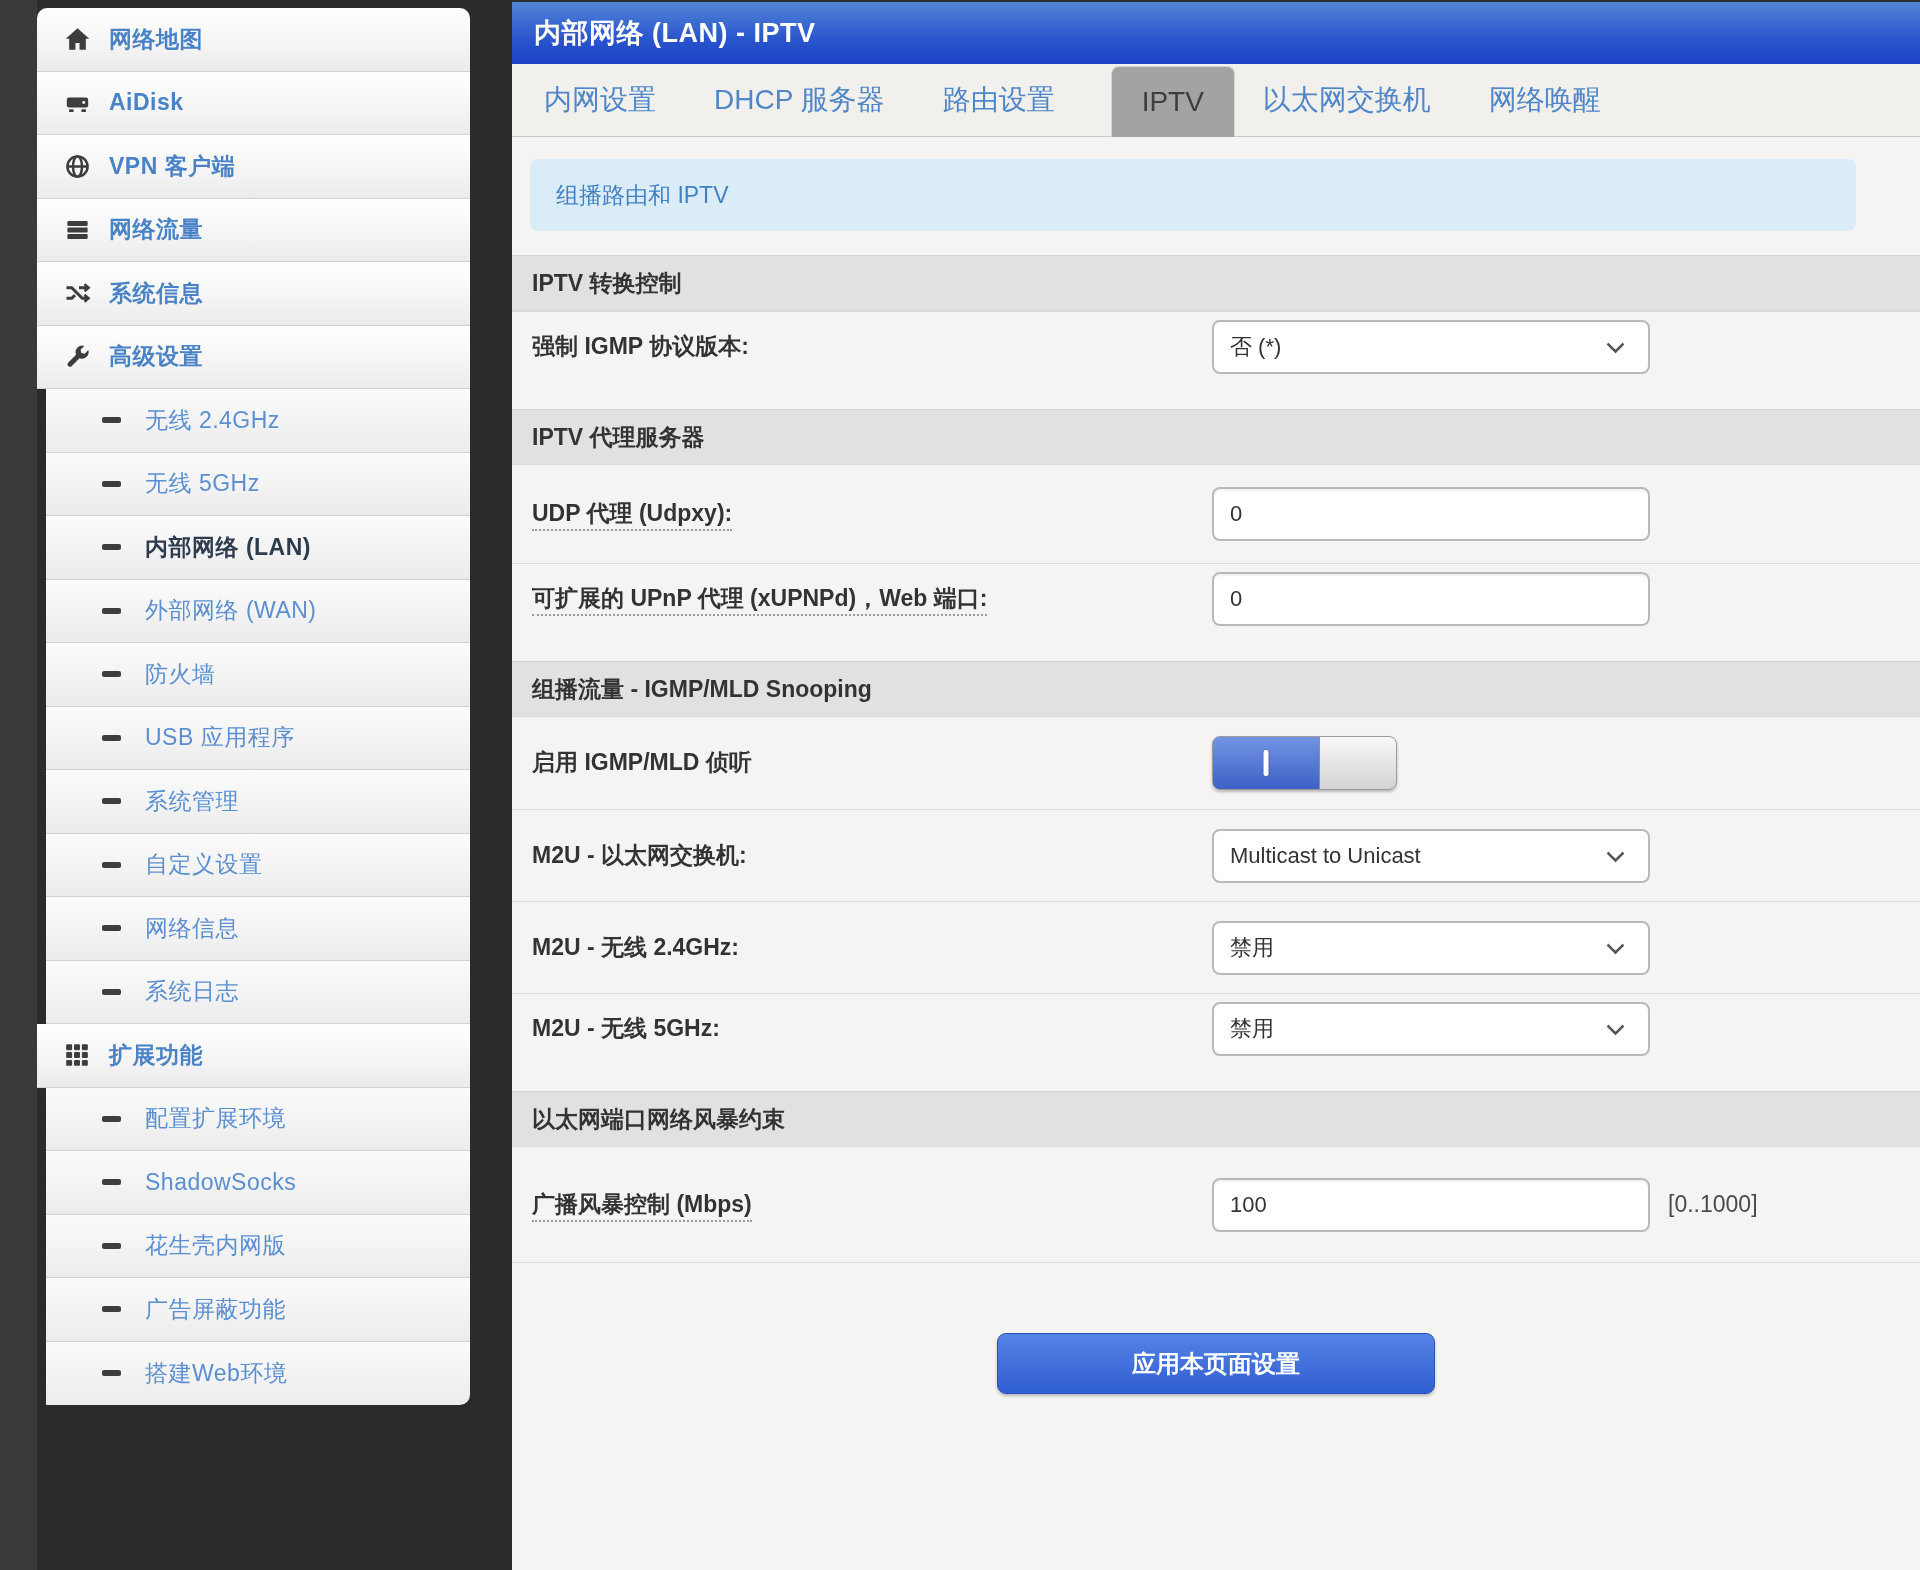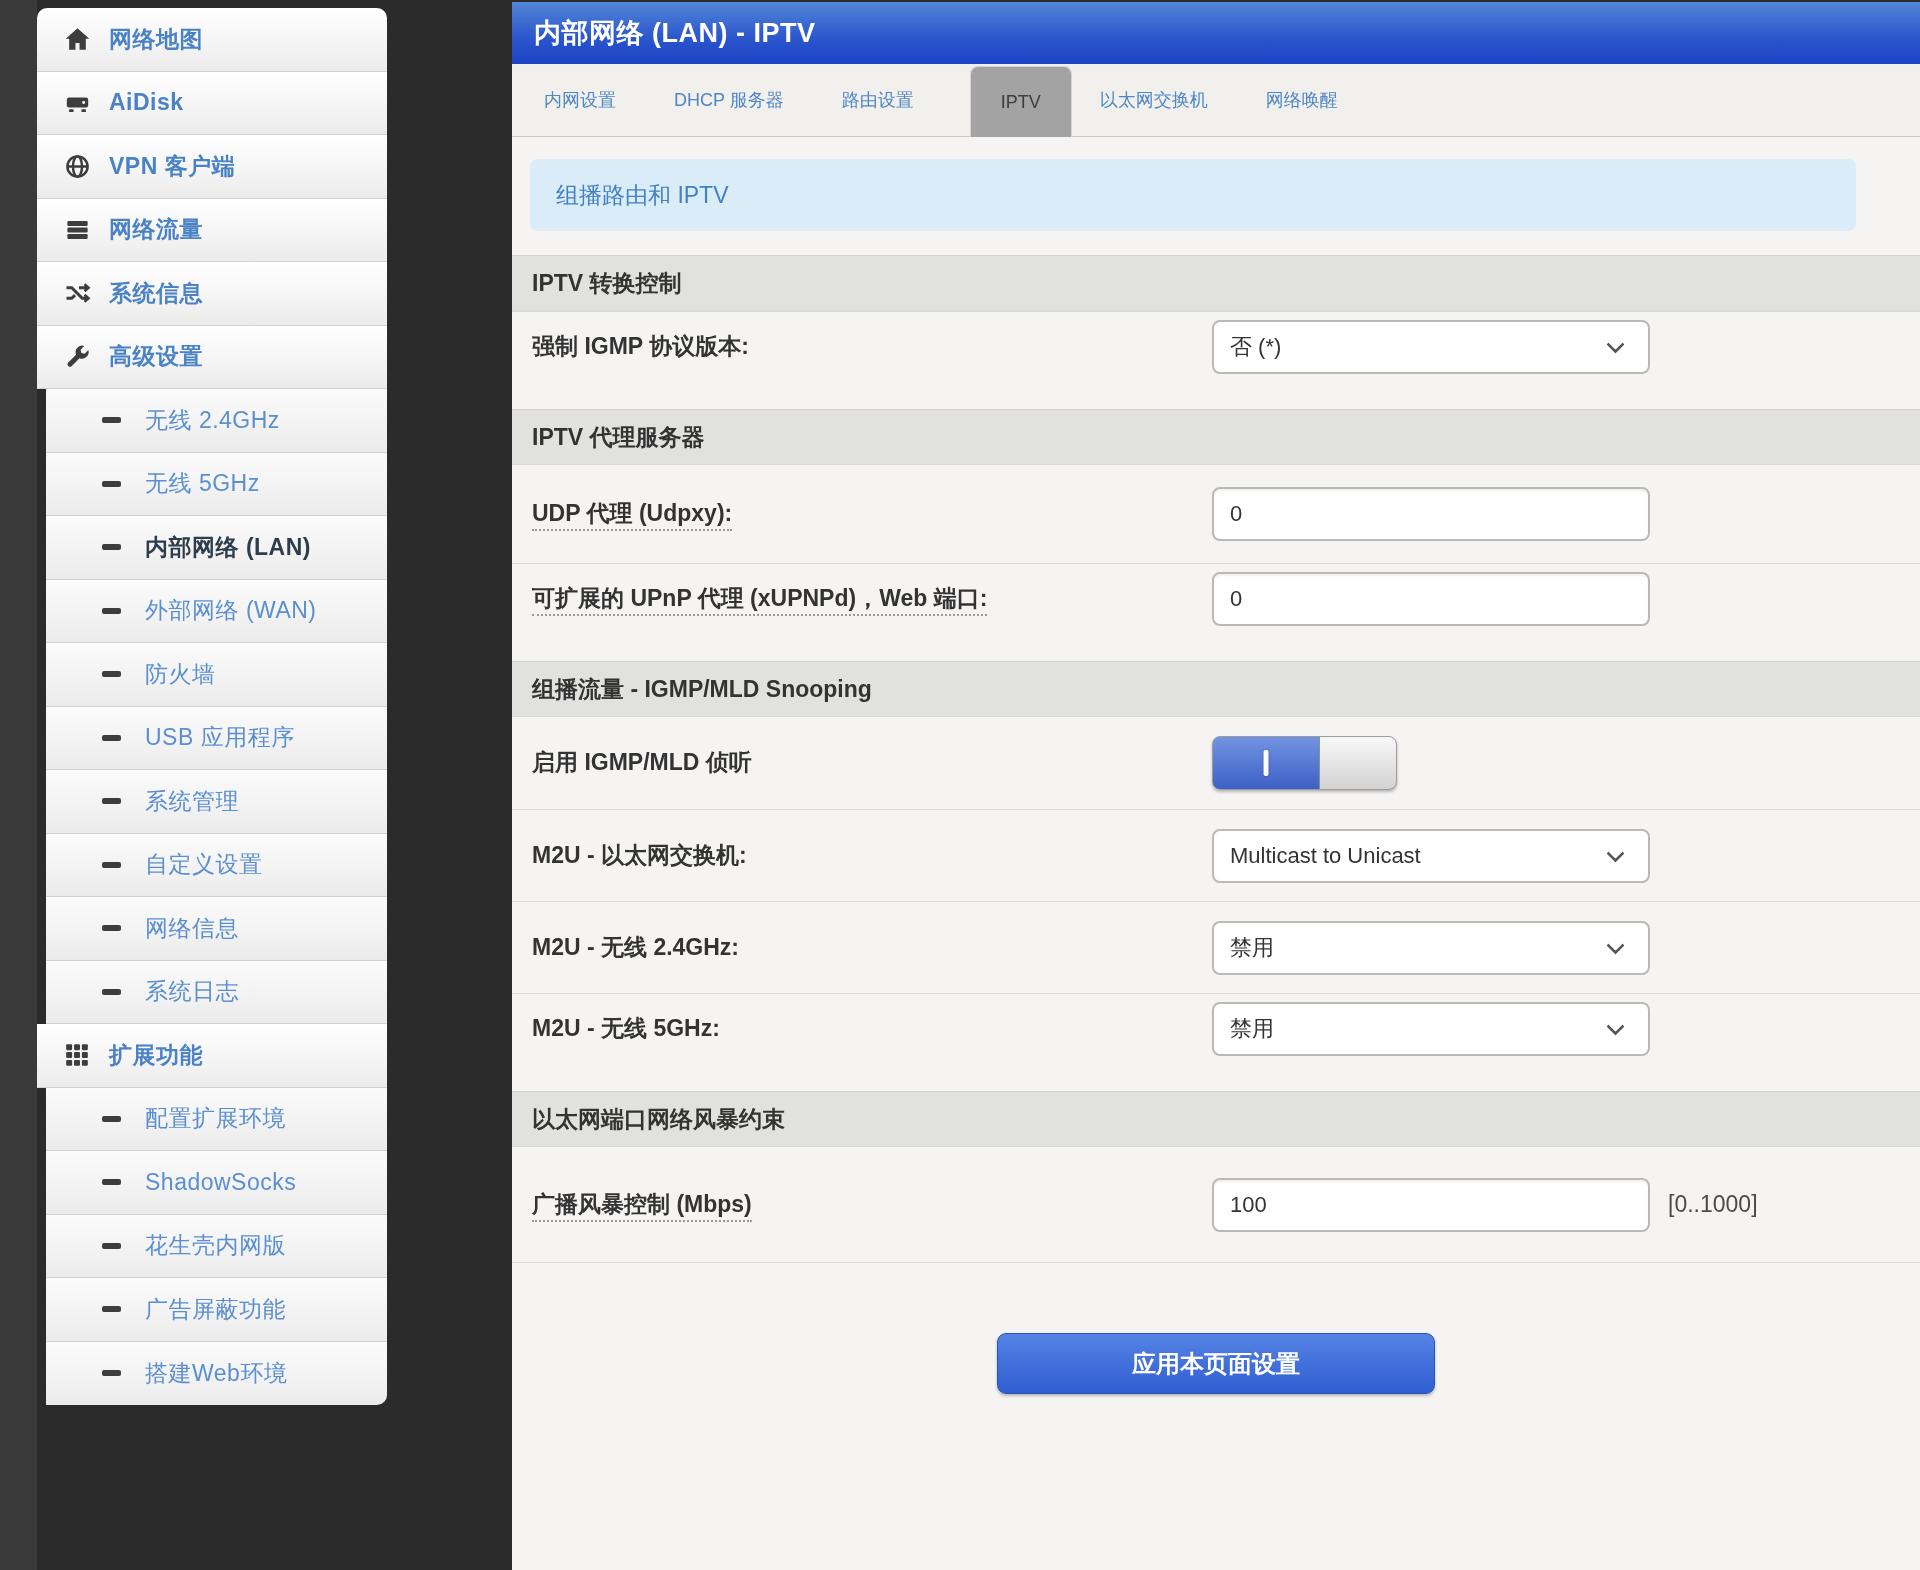--- a/index.html
+++ b/index.html
@@ -6,21 +6,21 @@
   html,body { width:1920px; height:1570px; overflow:hidden; }
   body {
     background:#2b2b2b;
     font-family:"Liberation Sans","DejaVu Sans",sans-serif;
     position:relative;
   }
   .left-strip { position:absolute; left:0; top:0; width:37px; height:100%; background:#3a3a3a; }
 
   
   .sidebar {
-    position:absolute; left:37px; top:8px; width:350px;
+    position:absolute; left:37px; top:8px; width:433px;
     border-radius:10px; overflow:hidden;
   }
   .srow {
     height:63.5px; display:flex; align-items:center;
     background:linear-gradient(180deg,#ffffff 0%,#f4f4f4 60%,#ebebeb 100%);
     border-bottom:1px solid #d2d2d2;
   }
   .srow.top { padding-left:24px; }
   .srow.sub {
     margin-left:9px; padding-left:56px;
@@ -39,21 +39,21 @@
   .page-header {
     height:62px; display:flex; align-items:center; padding-left:22px;
     background:linear-gradient(180deg,#5285d8 0%,#2a55cc 60%,#1c43c6 100%);
   }
   .page-header .title { color:#ffffff; font-size:27px; font-weight:bold; letter-spacing:.5px; }
 
   .tabstrip {
     height:73px; background:#f1f0ed; border-bottom:1px solid #c9c9c6;
     display:flex; align-items:stretch; padding-left:32px;
   }
-  .tab { display:flex; align-items:center; margin-right:58px; font-size:18px; color:#4e86c8; }
+  .tab { display:flex; align-items:center; margin-right:58px; font-size:28px; color:#4e86c8; }
   .tab.active {
     background:#a3a3a3; border:1px solid #d5d5d3; border-bottom:none;
     border-radius:8px 8px 0 0; margin-bottom:-1px; margin-top:2px;
     padding:0 30px; color:#3d3d3d; margin-right:28px; margin-left:-2px;
   }
 
   .info-wrap { padding:22px 64px 24px 18px; }
   .info-box {
     height:72px; background:#d9ecf8; border-radius:8px;
     display:flex; align-items:center; padding-left:26px;

